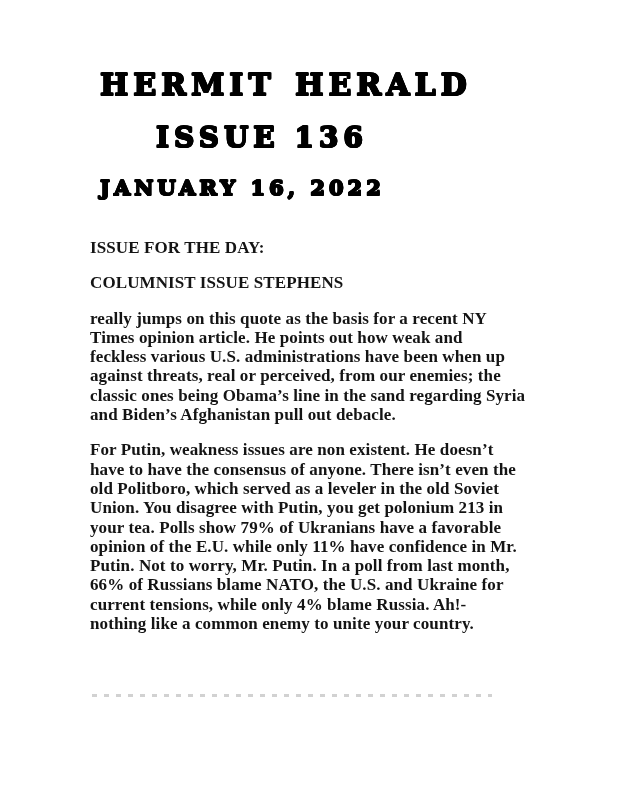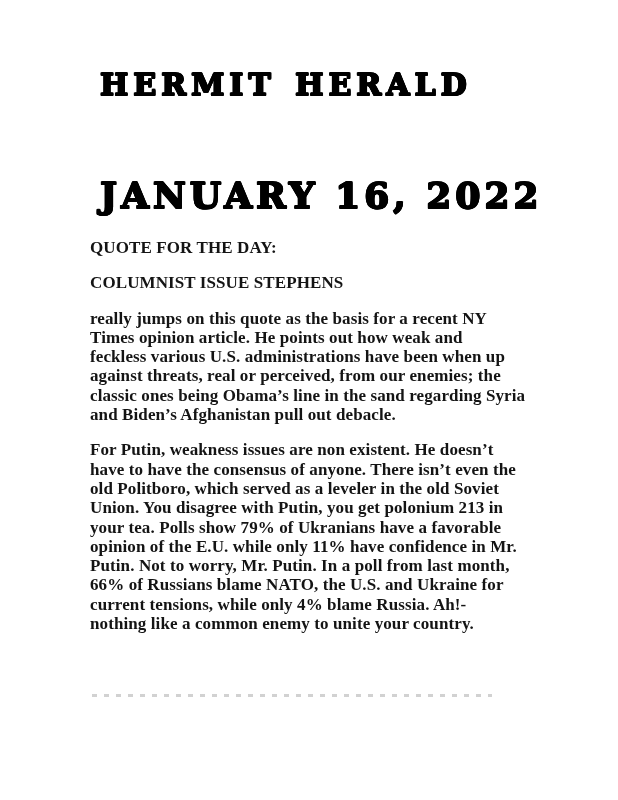--- a/index.html
+++ b/index.html
@@ -37,21 +37,21 @@
   }
   .masthead-issue {
     left: 156px;
     top: 124px;
     font-size: 28px;
     letter-spacing: 5px;
   }
   .masthead-date {
     left: 100px;
     top: 177px;
-    font-size: 36px;
+    font-size: 21px;
     letter-spacing: 4px;
   }
   .article {
     position: absolute;
     left: 90px;
     top: 238px;
     width: 510px;
   }
   .article p {
     margin: 0 0 16px 0;
@@ -80,26 +80,27 @@
     );
   }
 </style>
 </head>
 <body>
 
 <div class="page">
 
   <div class="masthead-line masthead-title">HERMIT HERALD</div>
 
+  <div class="masthead-line masthead-issue">ISSUE 136</div>
 
   <div class="masthead-line masthead-date">JANUARY 16, 2022</div>
 
   <div class="article">
 
-    <p class="heading">QUOTE FOR THE DAY:</p>
+    <p class="heading">ISSUE FOR THE DAY:</p>
 
 
     <p class="heading">COLUMNIST ISSUE STEPHENS</p>
 
     <p>really jumps on this quote as the basis for a recent NY
 Times opinion article. He points out how weak and
 feckless various U.S. administrations have been when up
 against threats, real or perceived, from our enemies; the
 classic ones being Obama’s line in the sand regarding Syria
 and Biden’s Afghanistan pull out debacle.</p>

